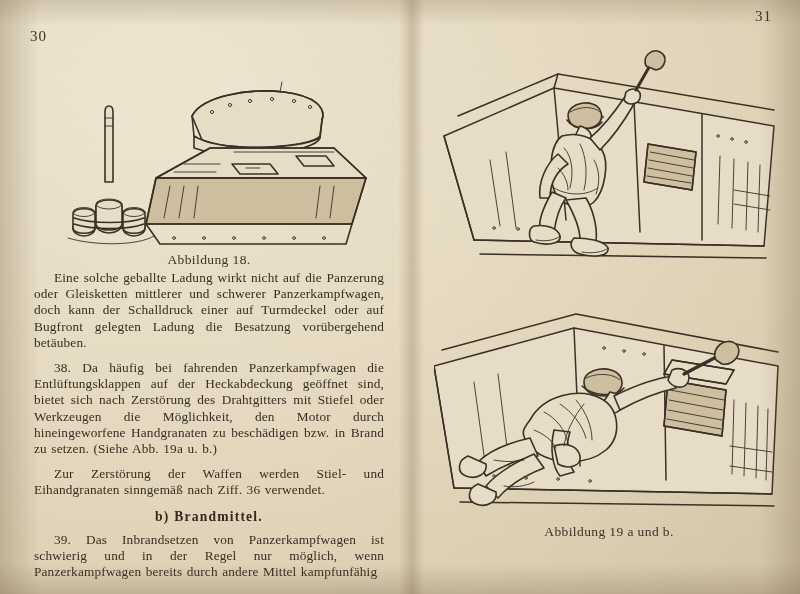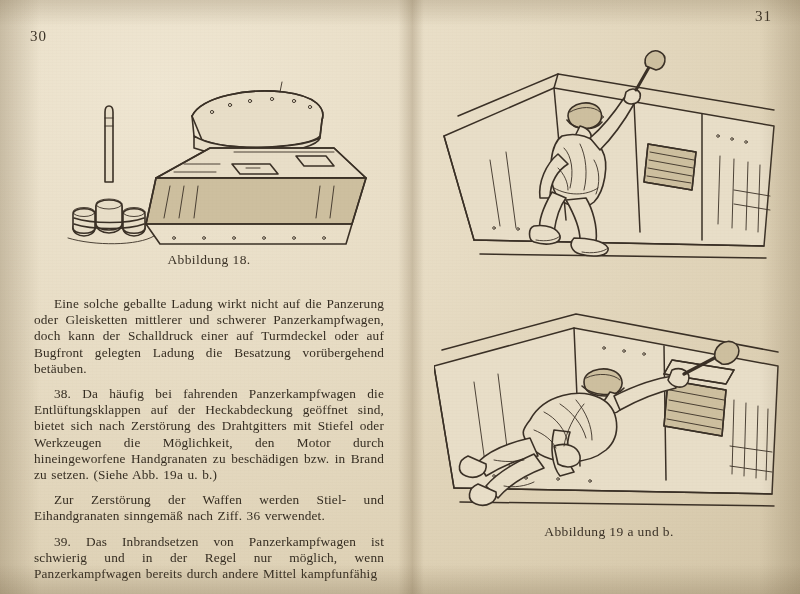--- a/index.html
+++ b/index.html
@@ -154,26 +154,27 @@
           <ellipse cx="50" cy="160" rx="11" ry="4.5"></ellipse>
           <ellipse cx="100" cy="160" rx="11" ry="4.5"></ellipse>
           <path d="M71 66 L79 66"></path>
             <path d="M71 74 L79 74"></path>
 
           <path d="M34 186 C60 194 104 194 120 184"></path>
         </g>
       </svg>
     </div>
 
-    <div class="figcap" style="margin-bottom:28px;">Abbildung 18.</div>
+    <div class="figcap" style="margin-bottom:2px;">Abbildung 18.</div>
 
     <p class="body">Eine solche geballte Ladung wirkt nicht auf die Panzerung oder Gleisketten mittlerer und schwerer Panzerkampfwagen, doch kann der Schalldruck einer auf Turmdeckel oder auf Bugfront gelegten Ladung die Besatzung vorübergehend betäuben.</p>
     <p class="body">38. Da häufig bei fahrenden Panzerkampfwagen die Entlüftungsklappen auf der Heckabdeckung geöffnet sind, bietet sich nach Zerstörung des Drahtgitters mit Stiefel oder Werkzeugen die Möglichkeit, den Motor durch hineingeworfene Handgranaten zu beschädigen bzw. in Brand zu setzen. (Siehe Abb. 19a u. b.)</p>
     <p class="body">Zur Zerstörung der Waffen werden Stiel- und Eihandgranaten sinngemäß nach Ziff. 36 verwendet.</p>
 
+    <h3 class="sub">b) Brandmittel.</h3>
 
     <p class="body">39. Das Inbrandsetzen von Panzerkampfwagen ist schwierig und in der Regel nur möglich, wenn Panzerkampfwagen bereits durch andere Mittel kampfunfähig</p>
   </div>
 
   <div id="right-col" class="col">
 
     <div style="height:230px;">
       <svg class="illo" width="350" height="230" viewBox="0 0 350 230">
 
         <g class="ink" stroke-width="1.5">

